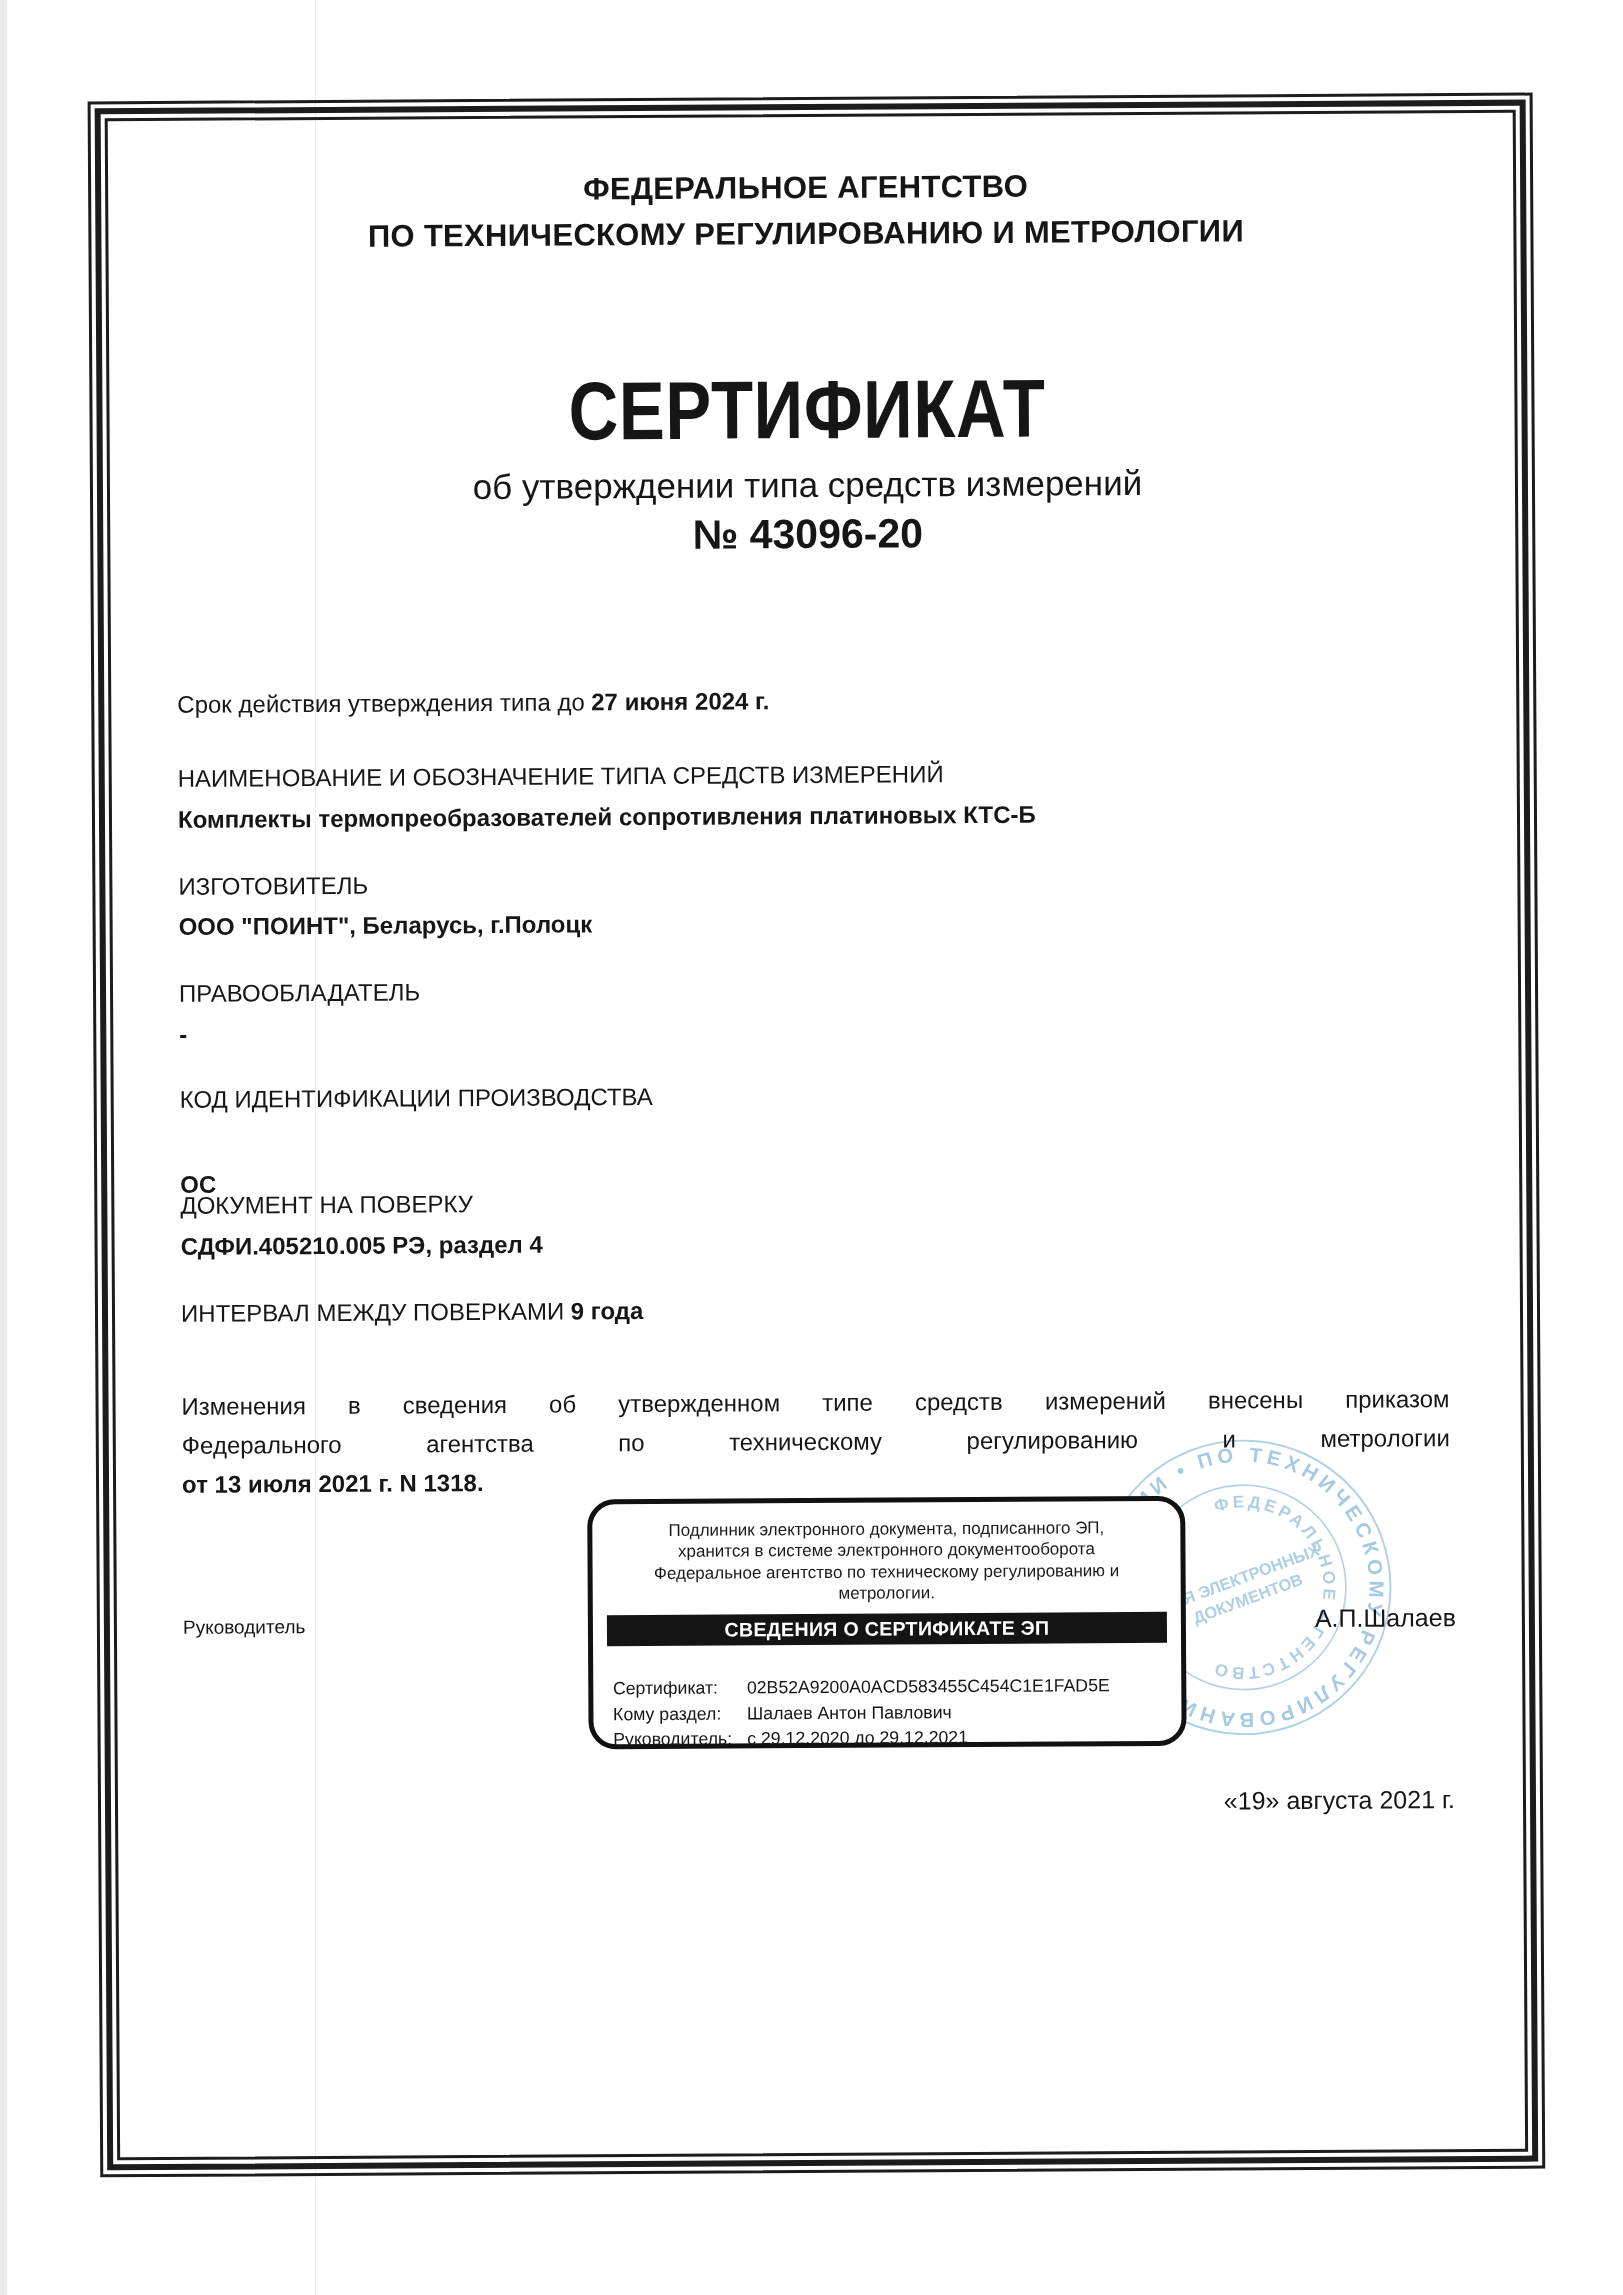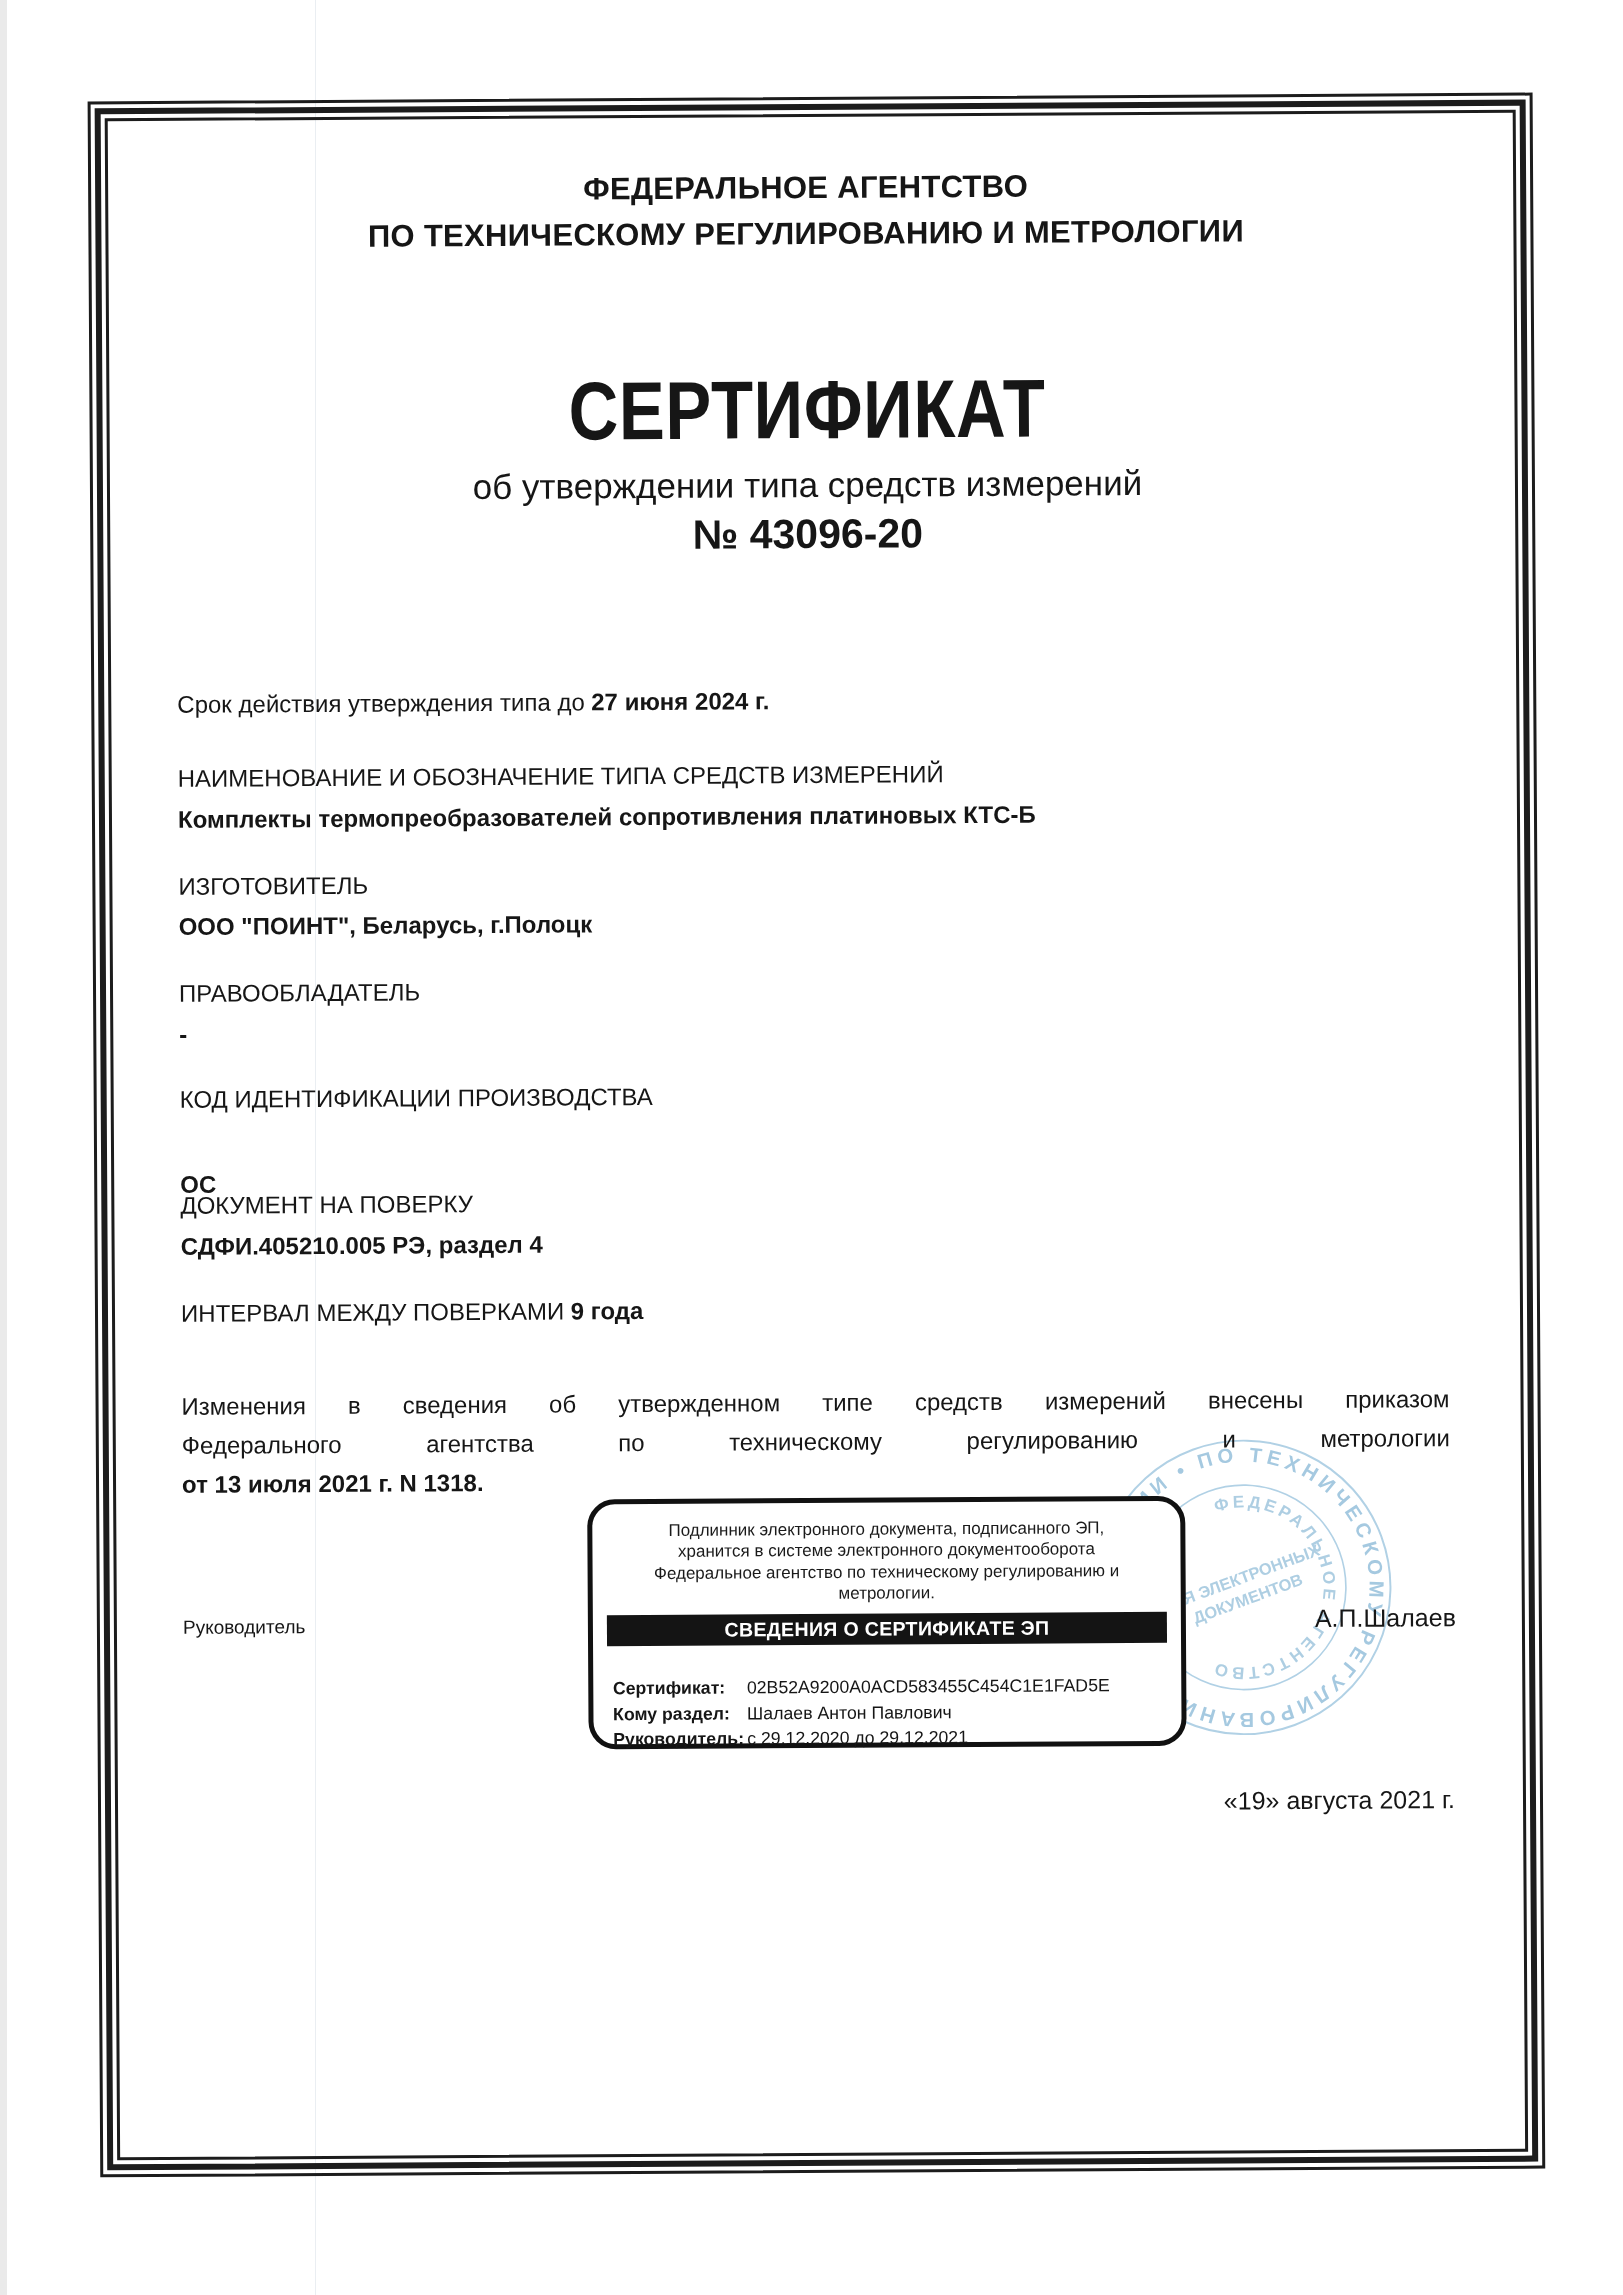--- a/index.html
+++ b/index.html
@@ -29,21 +29,21 @@
   .sig-right{position:absolute;right:170px;top:1607px;font-size:25px;z-index:3;text-align:right;margin-left:28px;}
   .role{top:1607px;font-size:19px;}
   .date-line{position:absolute;right:172px;top:1789px;font-size:25px;z-index:3;text-align:right;}
   
   .esign-box{position:absolute;left:585px;top:1498px;width:598px;height:250px;background:#ffffff;
              border:5.9px solid #111111;border-radius:27.5px;box-sizing:border-box;z-index:2;}
   .esign-notice{margin:15.7px 22px 0;font-size:17px;line-height:21.6px;text-align:center;color:#1a1a1a;}
   .esign-bar{margin:9.2px 14.4px 0;background:#141414;color:#ffffff;font-size:19.6px;font-weight:bold;
              text-align:center;height:31px;line-height:31px;letter-spacing:0.3px;}
   .esign-rows{margin:30px 13px 0 19.6px;font-size:17.7px;line-height:25.5px;}
-  .esign-rows .lbl{display:inline-block;min-width:134px;font-weight:bold;}
+  .esign-rows .lbl{display:inline-block;min-width:134px;}
   
   .seal{position:absolute;left:1089px;top:1438px;z-index:1;opacity:.8;}
 </style>
 </head>
 <body>
 
 <div class="page">
   <div class="scan-edge-left"></div>
   <div class="scan-streak"></div>
 

